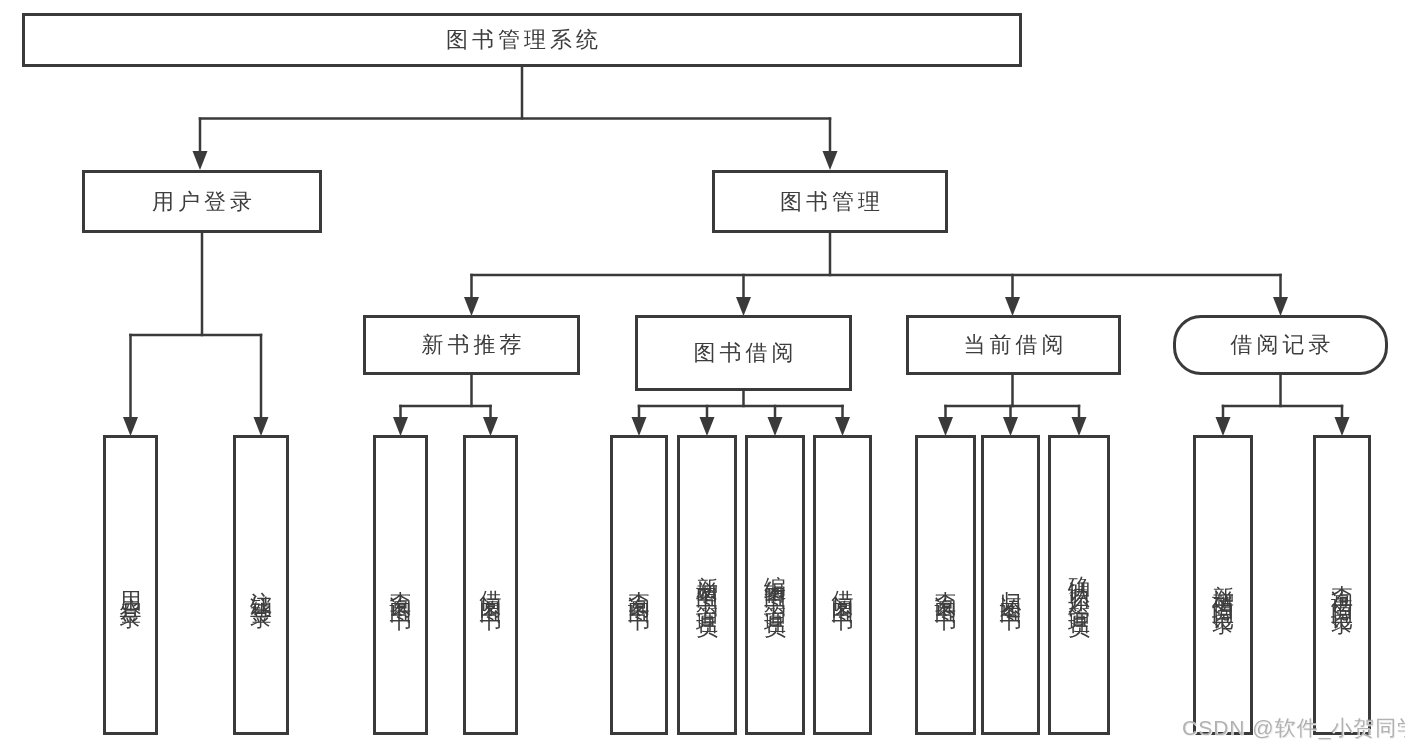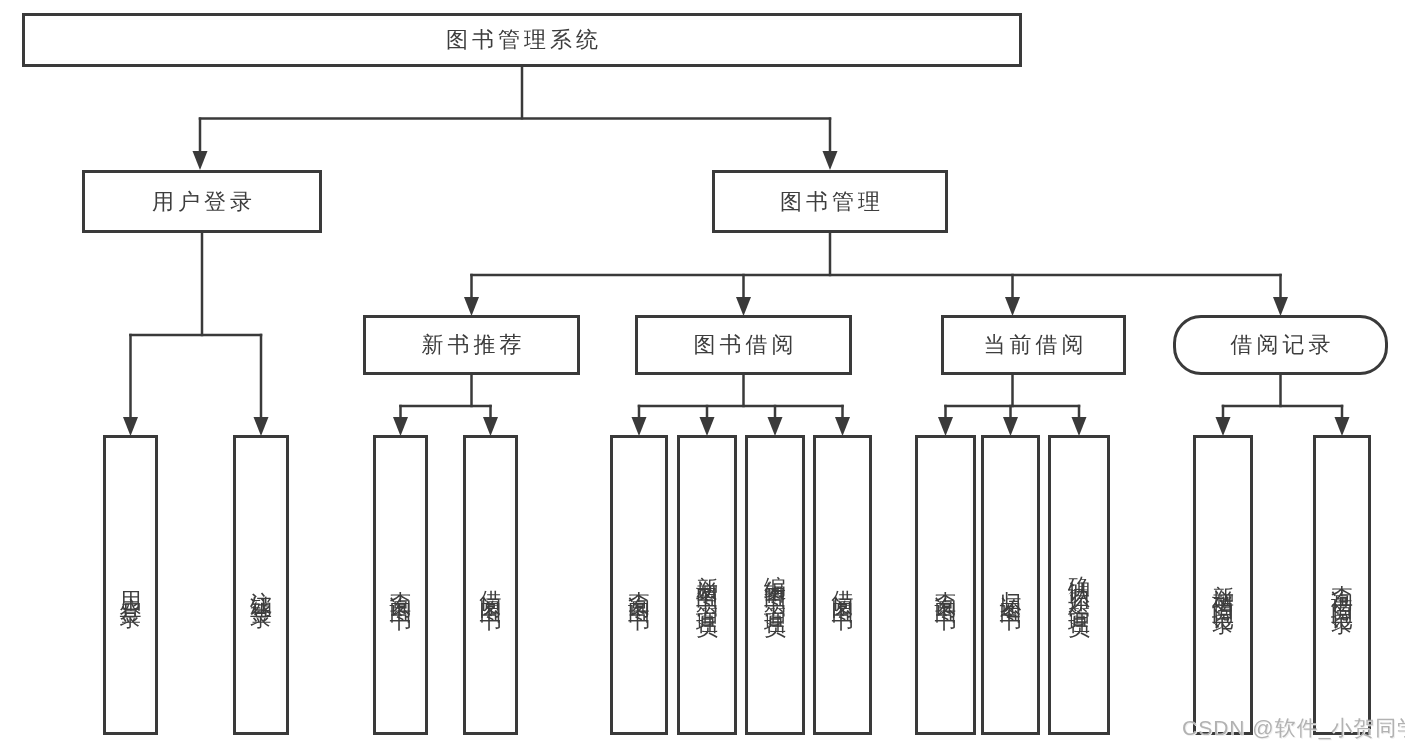--- a/index.html
+++ b/index.html
@@ -134,24 +134,24 @@
   <div class="node" style="left:82px; top:170px; width:240px; height:63px;">
     <span class="h-label">用户登录</span>
   </div>
   <div class="node" style="left:712px; top:170px; width:236px; height:63px;">
     <span class="h-label">图书管理</span>
   </div>
 
   <div class="node" style="left:363px; top:315px; width:217px; height:60px;">
     <span class="h-label">新书推荐</span>
   </div>
-  <div class="node" style="left:635px; top:315px; width:217px; height:60px;">
+  <div class="node" style="left:635px; top:315px; width:217px; height:76px;">
     <span class="h-label">图书借阅</span>
   </div>
-  <div class="node" style="left:941px; top:315px; width:185px; height:60px;">
+  <div class="node" style="left:906px; top:315px; width:215px; height:60px;">
     <span class="h-label">当前借阅</span>
   </div>
   <div class="node" style="left:1173px; top:315px; width:215px; height:60px;border-radius:28px;">
     <span class="h-label">借阅记录</span>
   </div>
 
   <div class="node" style="left:103px; top:435px; width:55px; height:300px;">
     <span class="v-label">用户登录</span>
   </div>
   <div class="node" style="left:233px; top:435px; width:56px; height:300px;">

